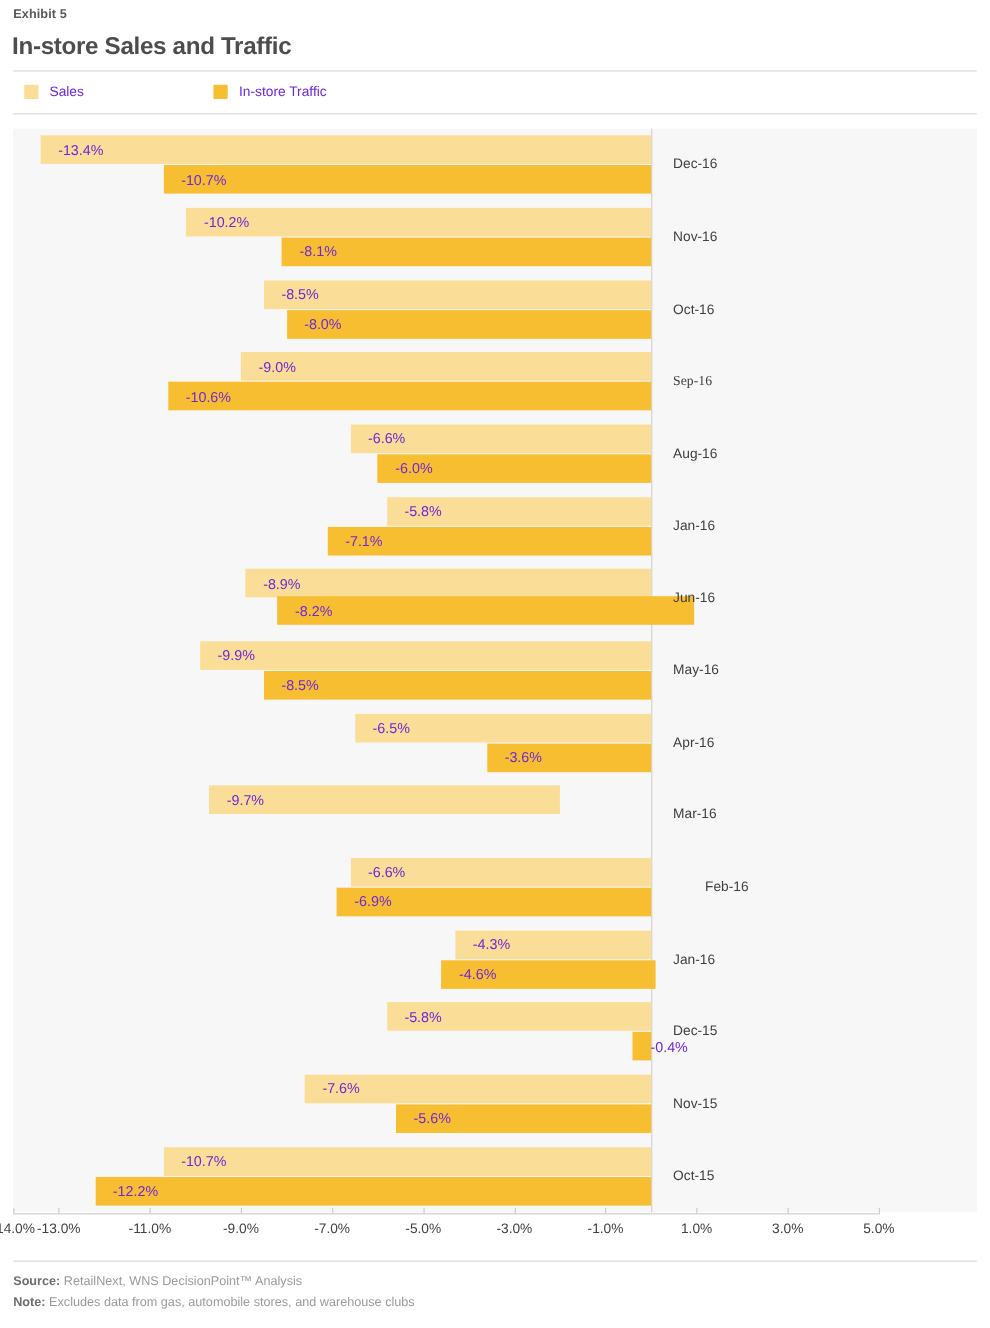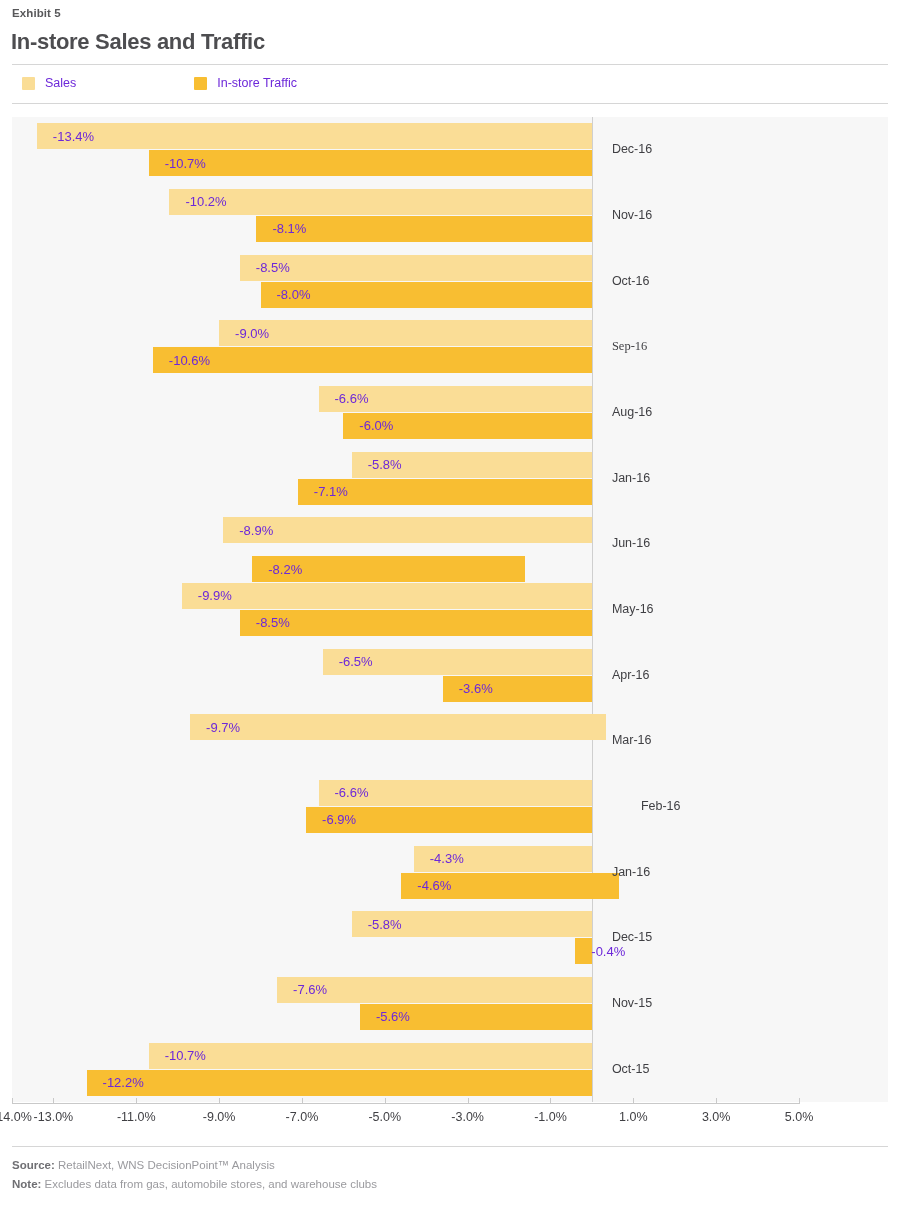--- a/index.html
+++ b/index.html
@@ -237,21 +237,21 @@
           </div>
           <div class="bar bar-traffic" style="left: 285.805px; width: 294.089px; top: 33.3333px;">
             <span class="bar-label">-7.1%</span>
           </div>
           <div class="cat-label" style="left: 599.895px; top: 25.3333px;">Jan-16</div>
         </div>
         <div class="row" style="top: 394px; height: 65.6667px;">
           <div class="bar bar-sales" style="left: 211.247px; width: 368.647px; top: 6.33333px;">
             <span class="bar-label">-8.9%</span>
           </div>
-          <div class="bar bar-traffic" style="left: 240.242px; width: 273px; top: 45px;">
+          <div class="bar bar-traffic" style="left: 240.242px; width: 379px; top: 31px;">
             <span class="bar-label">-8.2%</span>
           </div>
           <div class="cat-label" style="left: 599.895px; top: 25.3333px;">Jun-16</div>
         </div>
         <div class="row" style="top: 459.667px; height: 65.6667px;">
           <div class="bar bar-sales" style="left: 169.826px; width: 410.068px; top: 6.33333px;">
             <span class="bar-label">-9.9%</span>
           </div>
           <div class="bar bar-traffic" style="left: 227.816px; width: 352.079px; top: 33.3333px;">
             <span class="bar-label">-8.5%</span>
@@ -261,39 +261,39 @@
         <div class="row" style="top: 525.333px; height: 65.6667px;">
           <div class="bar bar-sales" style="left: 310.658px; width: 269.237px; top: 6.33333px;">
             <span class="bar-label">-6.5%</span>
           </div>
           <div class="bar bar-traffic" style="left: 430.779px; width: 149.116px; top: 33.3333px;">
             <span class="bar-label">-3.6%</span>
           </div>
           <div class="cat-label" style="left: 599.895px; top: 25.3333px;">Apr-16</div>
         </div>
         <div class="row" style="top: 591px; height: 65.6667px;">
-          <div class="bar bar-sales" style="left: 178.111px; width: 416px; top: 6.33333px;">
+          <div class="bar bar-sales" style="left: 178.111px; width: 319px; top: 6.33333px;">
             <span class="bar-label">-9.7%</span>
           </div>
           <div class="cat-label" style="left: 599.895px; top: 25.3333px;">Mar-16</div>
         </div>
         <div class="row" style="top: 656.667px; height: 65.6667px;">
           <div class="bar bar-sales" style="left: 306.516px; width: 273.379px; top: 6.33333px;">
             <span class="bar-label">-6.6%</span>
           </div>
           <div class="bar bar-traffic" style="left: 294.089px; width: 285.805px; top: 33.3333px;">
             <span class="bar-label">-6.9%</span>
           </div>
           <div class="cat-label" style="left: 599.895px; top: 25.3333px; margin-left: 29px;">Feb-16</div>
         </div>
         <div class="row" style="top: 722.333px; height: 65.6667px;">
           <div class="bar bar-sales" style="left: 401.784px; width: 178.111px; top: 6.33333px;">
             <span class="bar-label">-4.3%</span>
           </div>
-          <div class="bar bar-traffic" style="left: 389.358px; width: 218px; top: 33.3333px;">
+          <div class="bar bar-traffic" style="left: 389.358px; width: 195px; top: 33.3333px;">
             <span class="bar-label">-4.6%</span>
           </div>
           <div class="cat-label" style="left: 599.895px; top: 25.3333px;">Jan-16</div>
         </div>
         <div class="row" style="top: 788px; height: 65.6667px;">
           <div class="bar bar-sales" style="left: 339.653px; width: 240.242px; top: 6.33333px;">
             <span class="bar-label">-5.8%</span>
           </div>
           <div class="bar bar-traffic" style="left: 563.326px; width: 16.5684px; top: 33.3333px;">
             <span class="bar-label">-0.4%</span>

